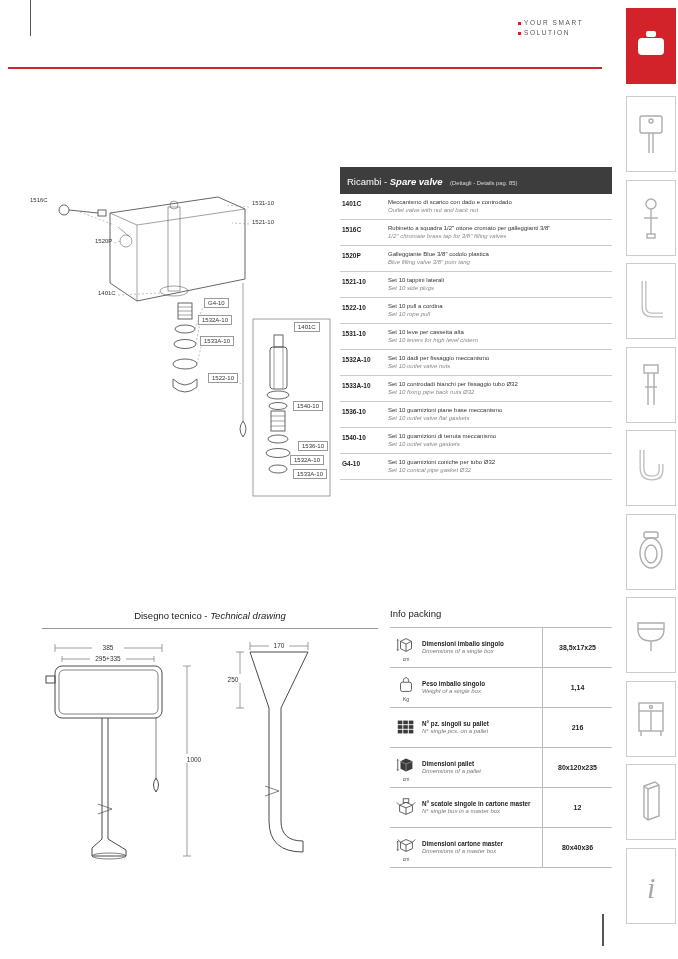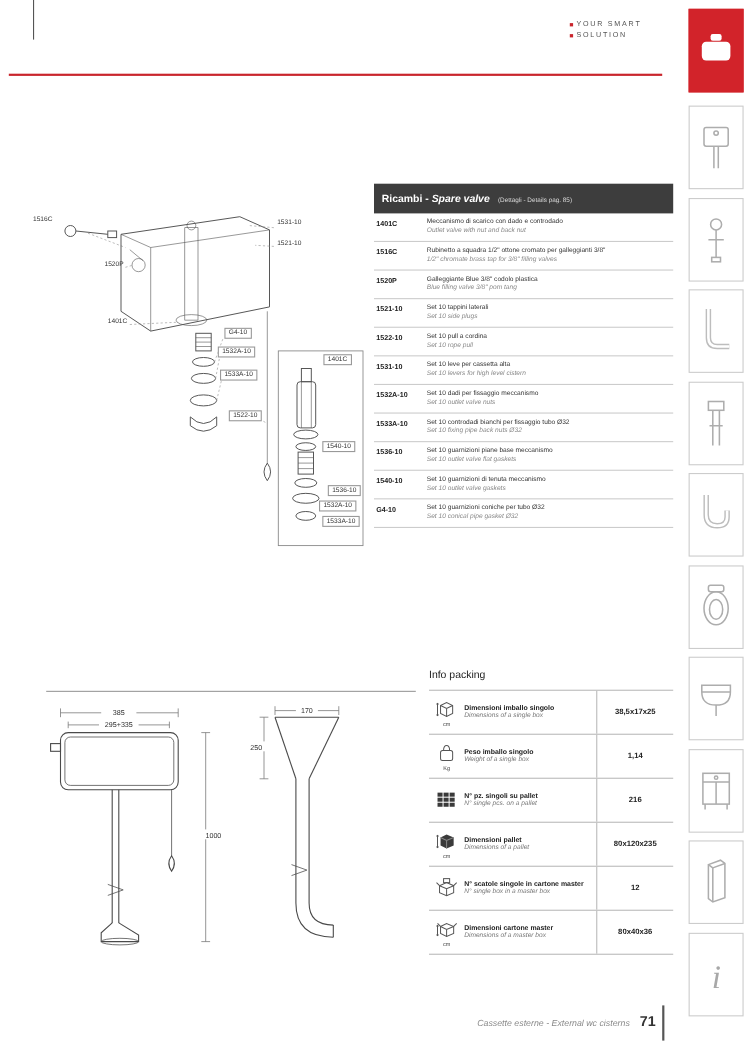--- a/index.html
+++ b/index.html
@@ -22,21 +22,21 @@
   
   .side-item { left:626px; width:50px; height:76px; border:1px solid #ccc; background:#fff;
                display:flex; align-items:center; justify-content:center; }
   .side-item.active { background:#d2232a; border-color:#d2232a; }
   .side-item svg { display:block; }
   .info-glyph { font-family:"Liberation Serif", serif; font-style:italic; font-size:30px; fill:#a8a8a8; }
 
   
   .spare { left:340px; top:167px; width:272px; }
   .spare-head { background:#3d3d3d; color:#fff; padding:4px 7px 5px; }
-  .sp-t1 { font-size:9.5px; font-weight:bold; }
+  .sp-t1 { font-size:9.5px; font-weight:normal; }
   .sp-t2 { font-size:9.5px; font-weight:bold; font-style:italic; }
   .sp-sub { font-size:5.8px; color:#d9d9d9; margin-left:3px; }
   .sp-row { display:flex; border-bottom:1px solid #ccc; padding:5px 0 5px 2px; }
   .sp-code { width:46px; font-size:6.5px; font-weight:bold; color:#222; padding-top:1px; }
   .sp-desc { flex:1; }
   .sp-desc .it { font-size:6px; color:#333; line-height:1.25; }
   .sp-desc .en { font-size:6px; color:#888; font-style:italic; line-height:1.25; }
 
   
   .diagram { left:18px; top:183px; width:322px; height:320px; }
@@ -319,20 +319,23 @@
     <span class="dlabel boxed" style="left:180px;top:132px">1532A-10</span>
     <span class="dlabel boxed" style="left:182px;top:153px">1533A-10</span>
     <span class="dlabel boxed" style="left:190px;top:190px">1522-10</span>
     <span class="dlabel boxed" style="left:276px;top:139px">1401C</span>
     <span class="dlabel boxed" style="left:275px;top:218px">1540-10</span>
     <span class="dlabel boxed" style="left:280px;top:258px">1536-10</span>
     <span class="dlabel boxed" style="left:272px;top:272px">1532A-10</span>
     <span class="dlabel boxed" style="left:275px;top:286px">1533A-10</span>
   </div>
 
+  <div class="abs tech-title">
+    <span>Disegno tecnico - </span><span class="en">Technical drawing</span>
+  </div>
   <div class="abs tech-rule"></div>
   <svg class="abs tech-svg" width="345" height="250" viewBox="0 0 345 250">
     <line x1="15" y1="12" x2="122" y2="12" class="dim"></line>
       <line x1="15" y1="8" x2="15" y2="16" class="dim"></line>
       <line x1="122" y1="8" x2="122" y2="16" class="dim"></line>
     <rect x="52" y="6" width="32" height="9" fill="#fff"></rect>
       <text x="68" y="14" class="dimt" text-anchor="middle">385</text>
     <line x1="22" y1="23" x2="114" y2="23" class="dim"></line>
       <line x1="22" y1="20" x2="22" y2="26" class="dim"></line>
       <line x1="114" y1="20" x2="114" y2="26" class="dim"></line>
@@ -479,18 +482,15 @@
         <div class="pk-lbl">
             <div class="it">Dimensioni cartone master</div>
             <div class="en">Dimensions of a master box</div>
           </div>
         <div class="pk-val">80x40x36</div>
       </div>
 
     </div>
   </section>
 
-  <div class="abs footer">
-    <span class="foot-cap"><span>Cassette esterne - </span><span>External wc cisterns</span></span><span class="foot-page">71</span>
-  </div>
   <div class="abs foot-bar"></div>
 
 </div>
 
 </body></html>

